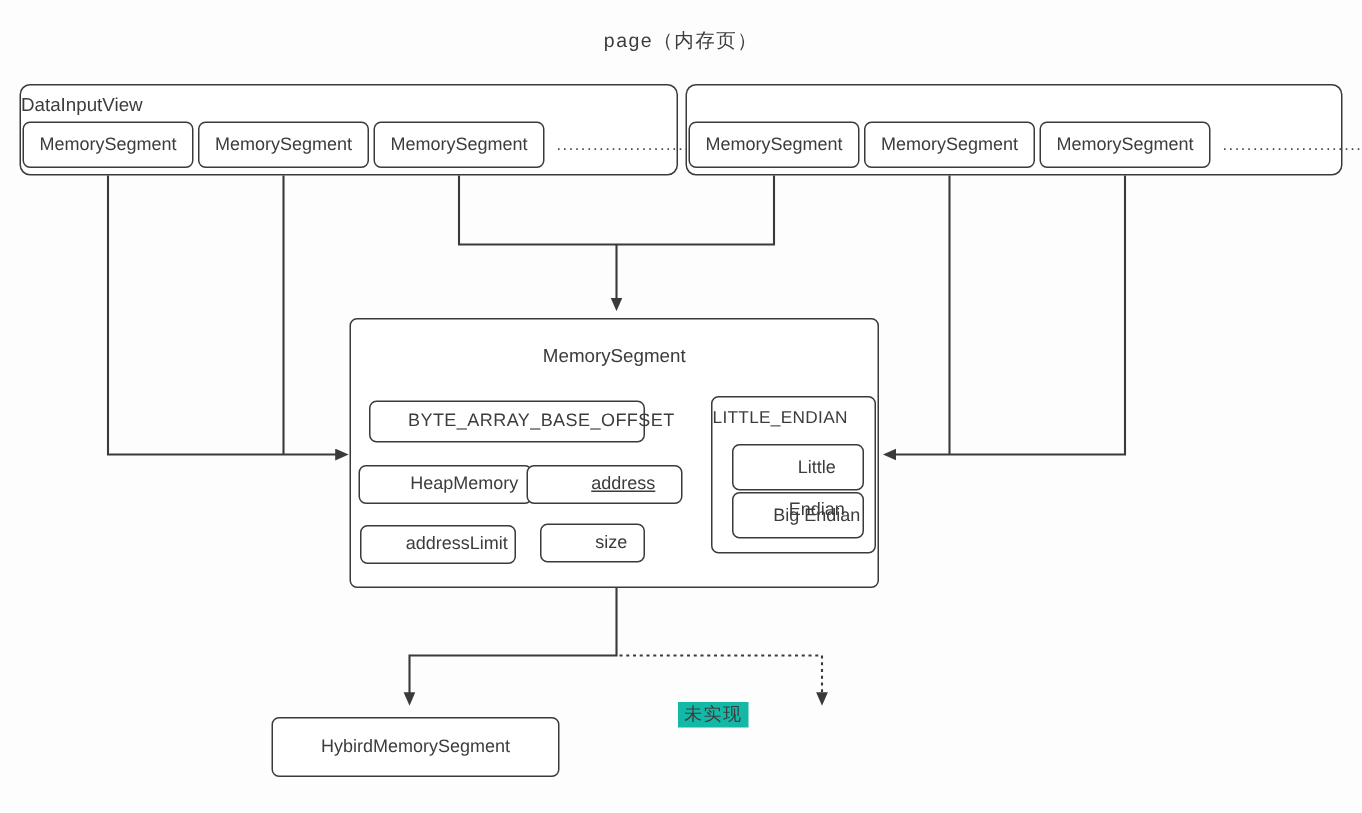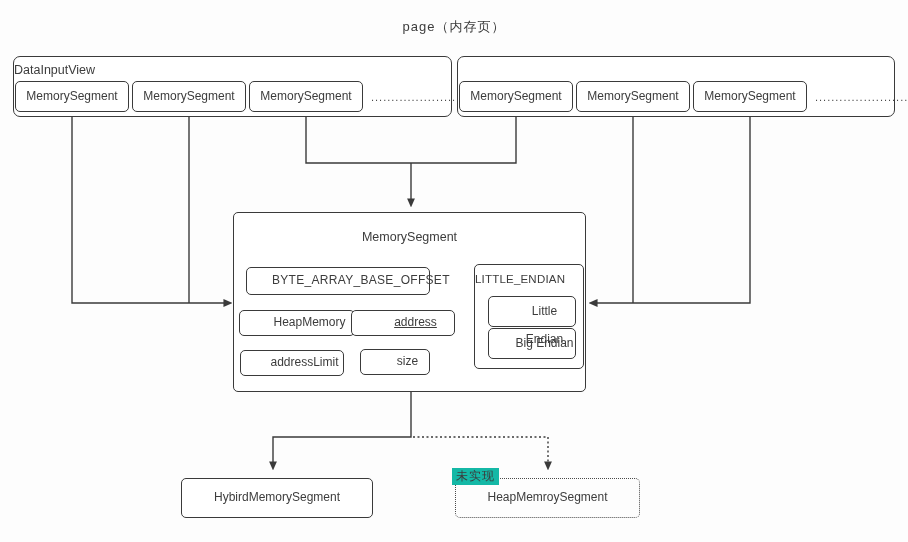--- a/index.html
+++ b/index.html
@@ -110,15 +110,14 @@
     <div class="box endian">
       <div class="endian-title">LITTLE_ENDIAN</div>
       <div class="field e-big">Big Endian</div>
       <div class="field e-little">Little Endian</div>
     </div>
   </div>
 
   <div class="not-impl">未实现</div>
 
   <div class="box bottom-box hybrid">HybirdMemorySegment</div>
-  <div class="bottom-box heap-dotted" style="position:absolute;box-sizing:border-box;">HeapMemroySegment</div>
 
 </div>
 
 </body></html>

